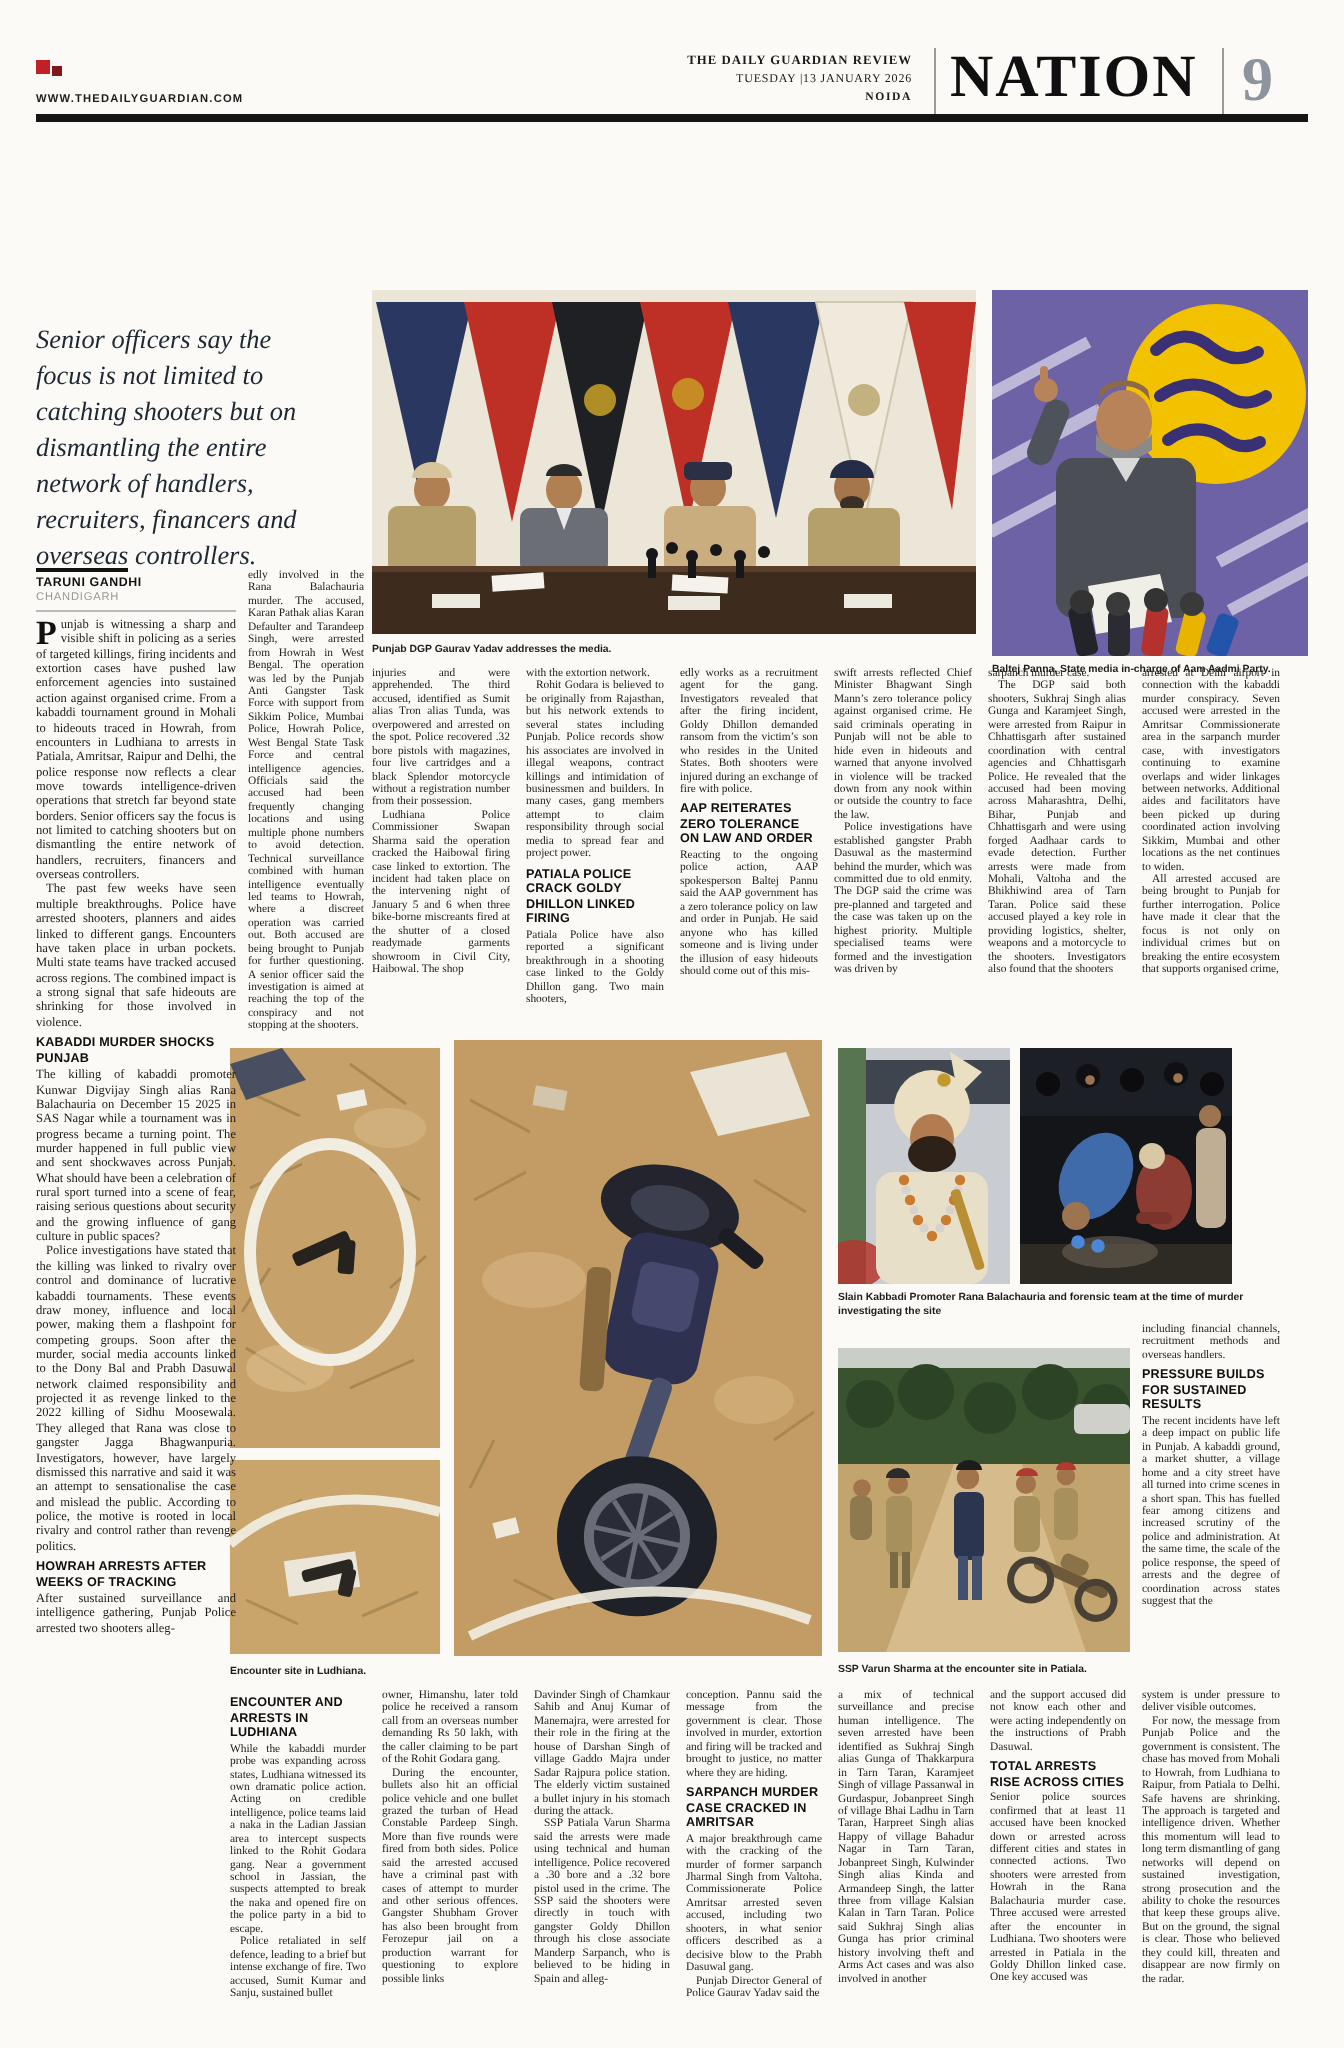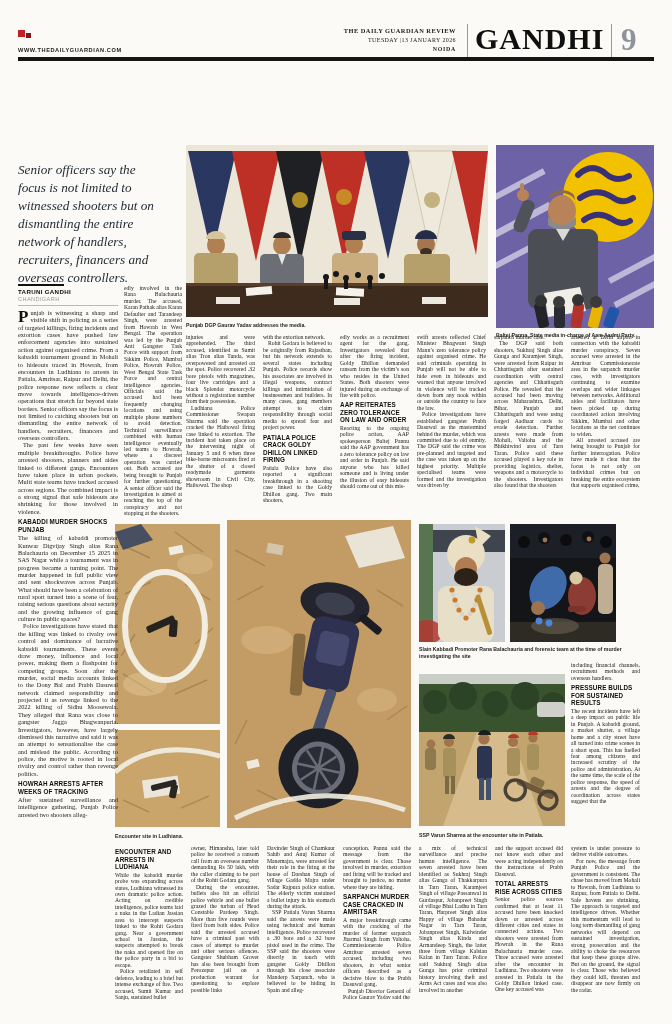--- a/index.html
+++ b/index.html
@@ -54,27 +54,27 @@
   <div class="logo-sq" style="left:18px;top:30px;background:#C22026;"></div>
   <div class="logo-sq" style="left:26px;top:33px;width:5px;height:5px;background:#7E181B;"></div>
   <div class="url" style="left:18px;top:47px;">WWW.THEDAILYGUARDIAN.COM</div>
 
   <div class="meta" style="right:216px;top:26px;width:160px;">
     <div class="m1">THE DAILY GUARDIAN REVIEW</div>
     <div class="m2">TUESDAY |13 JANUARY 2026</div>
     <div class="m3">NOIDA</div>
   </div>
   <div class="vrule" style="left:467px;top:24px;height:33px;"></div>
-  <div class="nation" style="left:475px;top:22px;">GANDHI</div>
+  <div class="nation" style="left:475px;top:22px;">NATION</div>
   <div class="vrule" style="left:611px;top:24px;height:33px;"></div>
   <div class="pageno" style="left:621px;top:22px;">9</div>
   <div class="toprule" style="left:18px;top:57px;width:636px;height:4px;"></div>
 
 
-  <p class="standfirst">Senior officers say the focus is not limited to witnessed shooters but on dismantling the entire network of handlers, recruiters, financers and overseas controllers.</p>
+  <p class="standfirst">Senior officers say the focus is not limited to catching shooters but on dismantling the entire network of handlers, recruiters, financers and overseas controllers.</p>
   <div class="byline">
     <div class="brule"></div>
     <div class="bname">TARUNI GANDHI</div>
     <div class="bcity">CHANDIGARH</div>
     <div class="trule"></div>
   </div>
 
   <div class="photo" style="left:186px;top:145px;width:302px;height:172px;">
     <svg width="302" height="172" viewBox="0 0 302 172">
       <rect width="302" height="172" fill="#ECE6D8"></rect>

